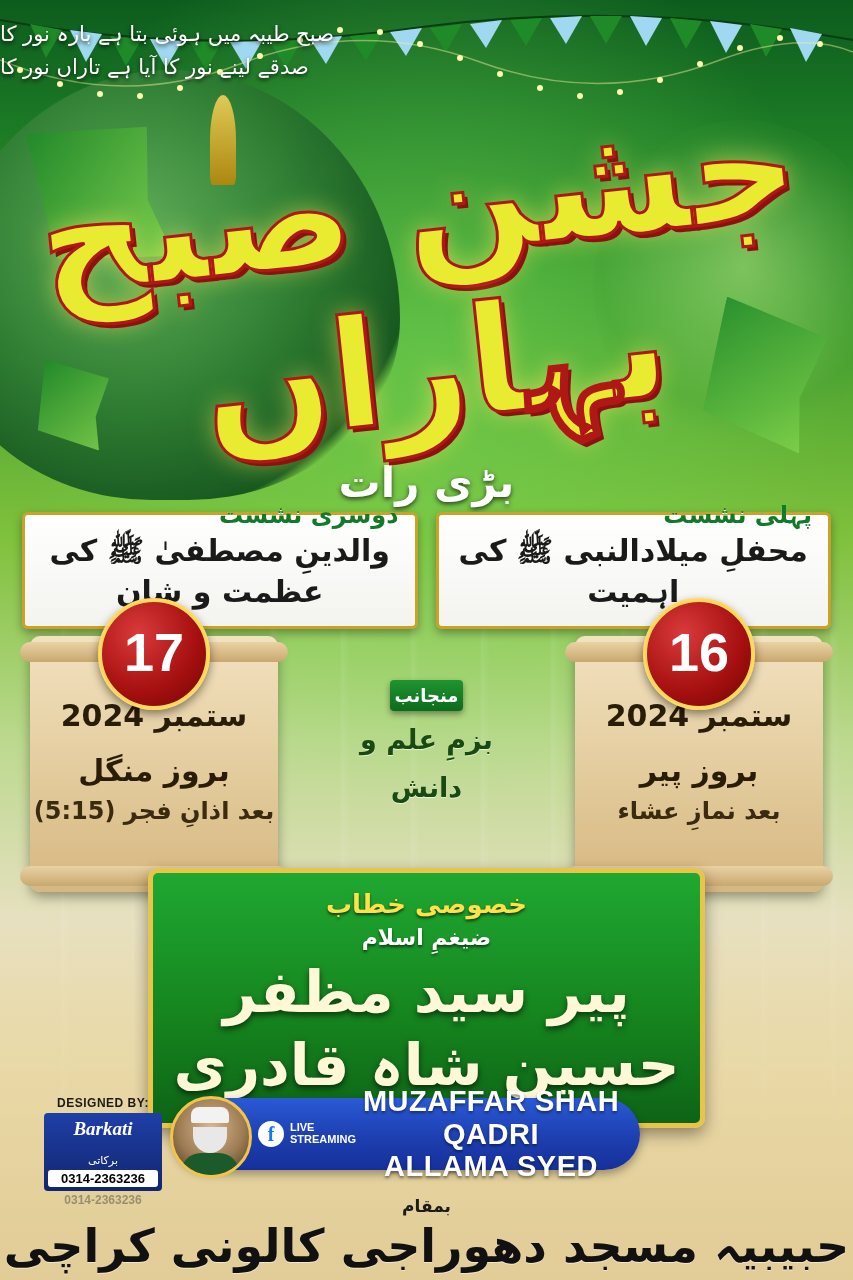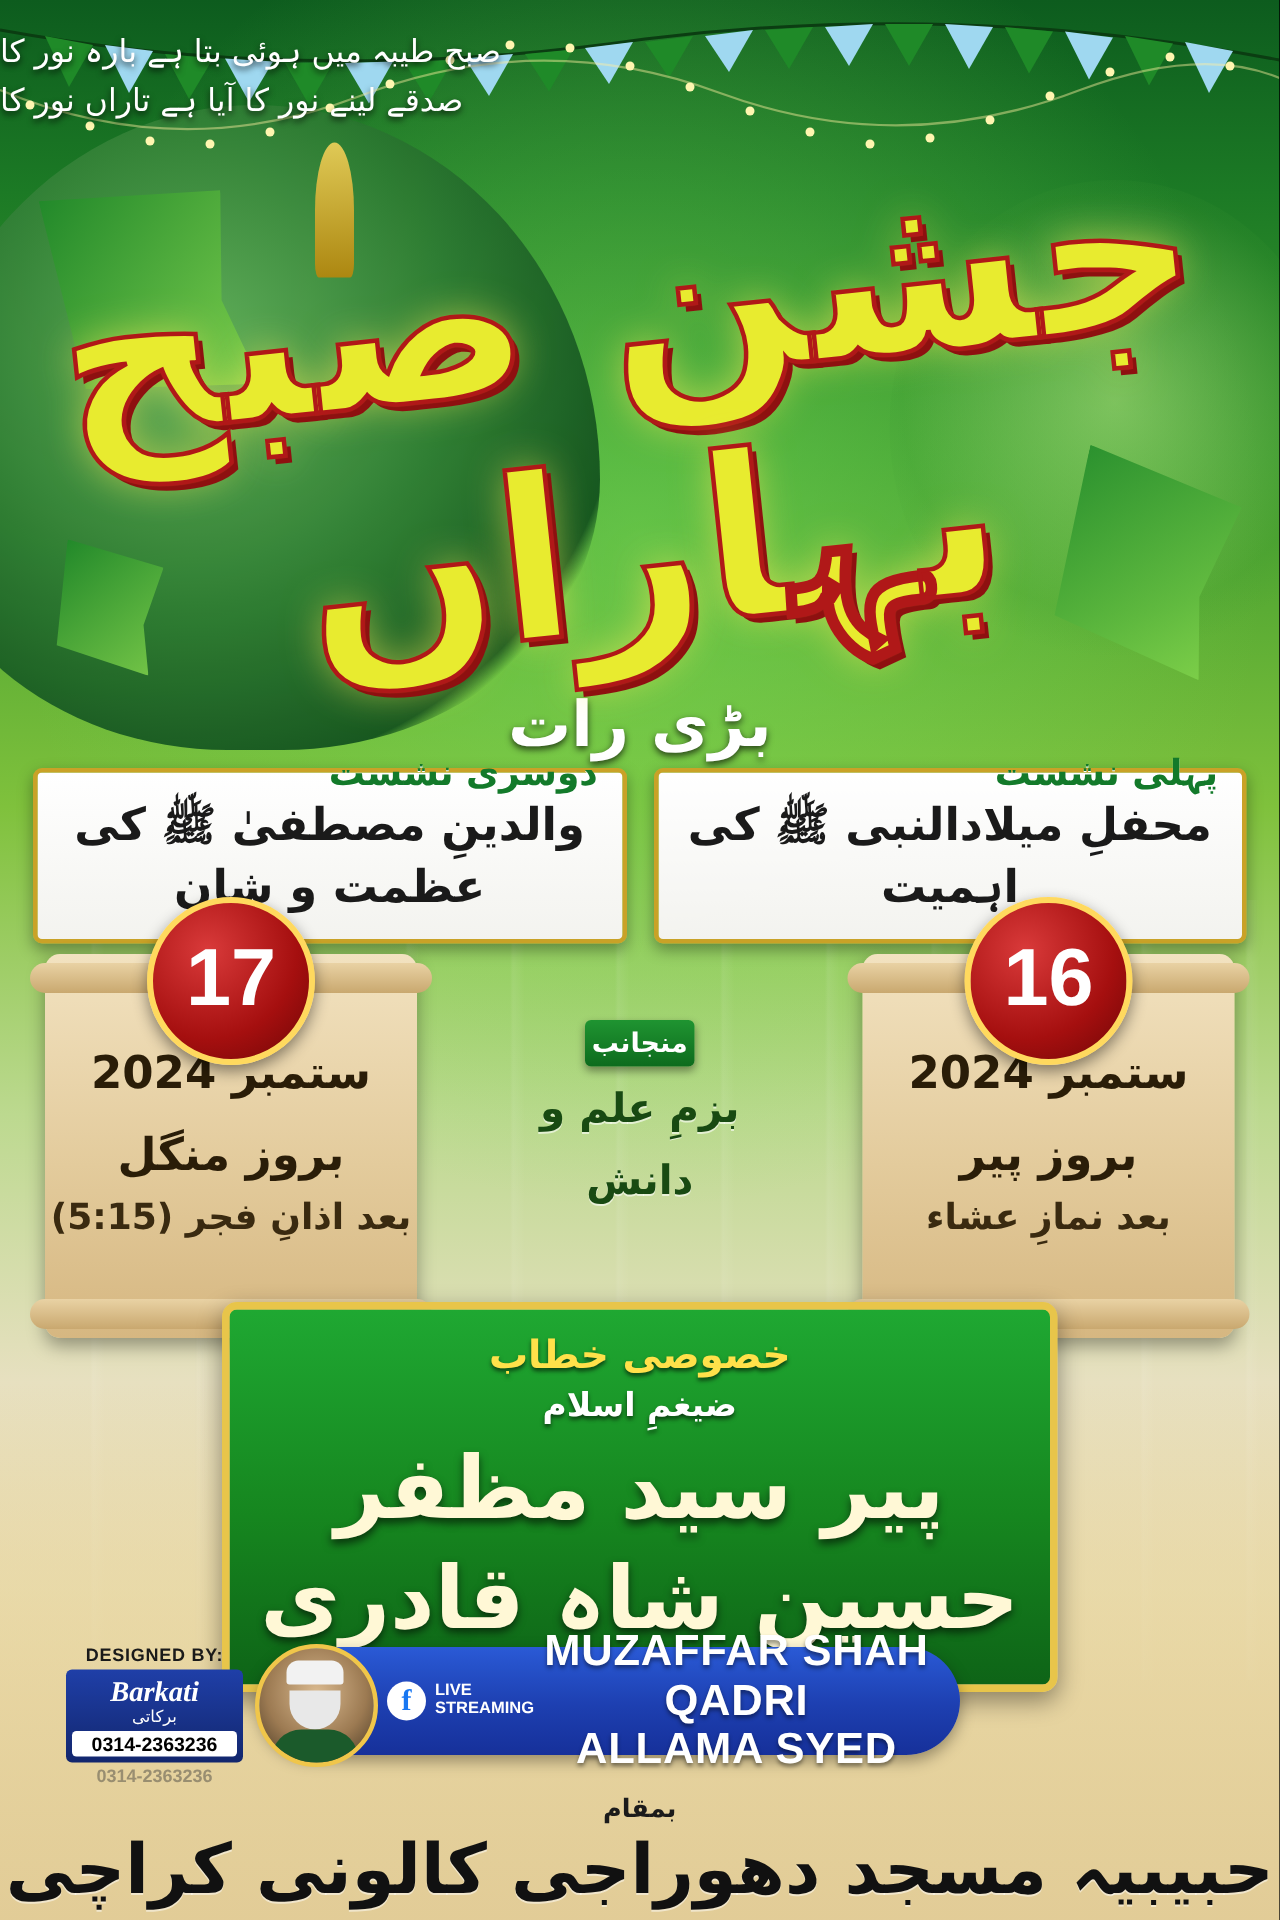--- a/index.html
+++ b/index.html
@@ -338,20 +338,21 @@
     font-family: "Liberation Serif", serif;
     font-style: italic;
     font-size: 19px;
     font-weight: bold;
     line-height: 1;
   }
   .designer-brand-ur {
     font-family: "DejaVu Sans", "Liberation Sans", sans-serif;
     font-size: 11px;
     direction: rtl;
+    margin-top: 16px;
   }
   .designer-phone {
     margin-top: 3px;
     background: #fff;
     color: #000;
     font-size: 13px;
     font-weight: bold;
     border-radius: 3px;
     padding: 1px 0;
   }

